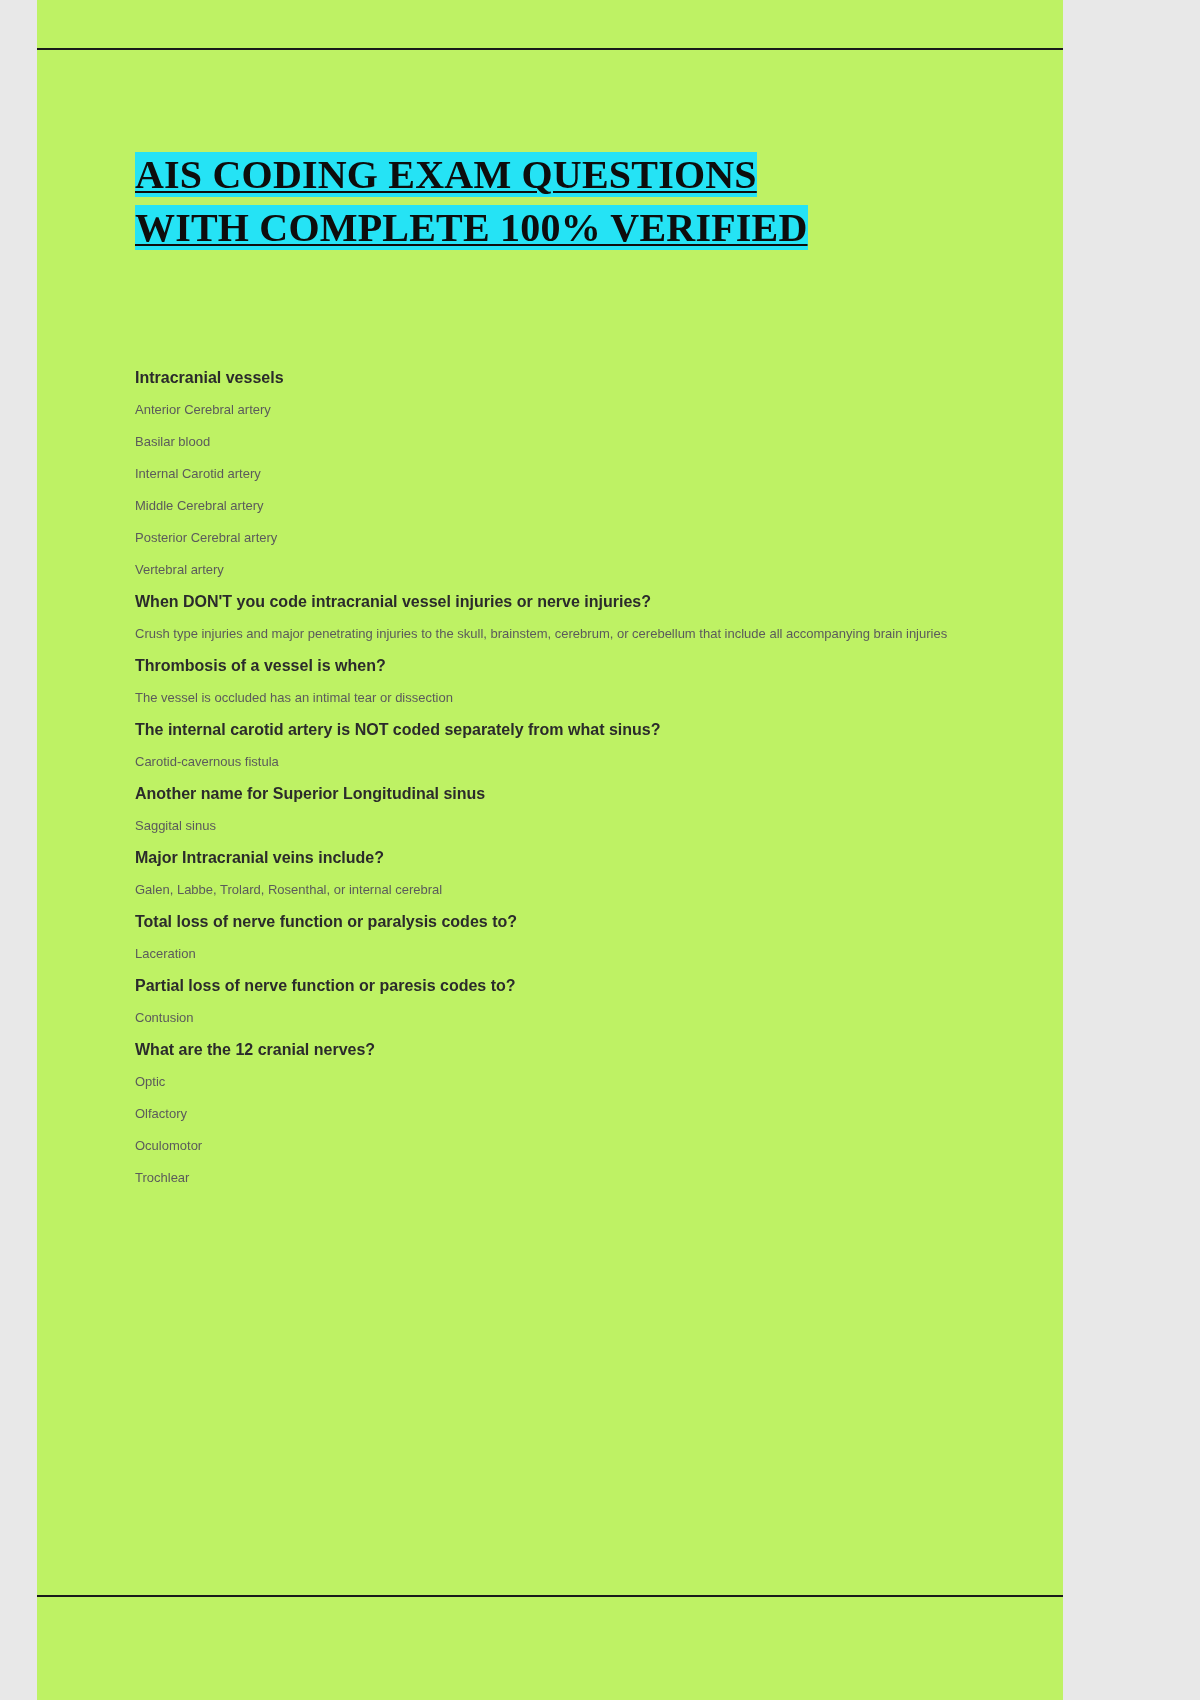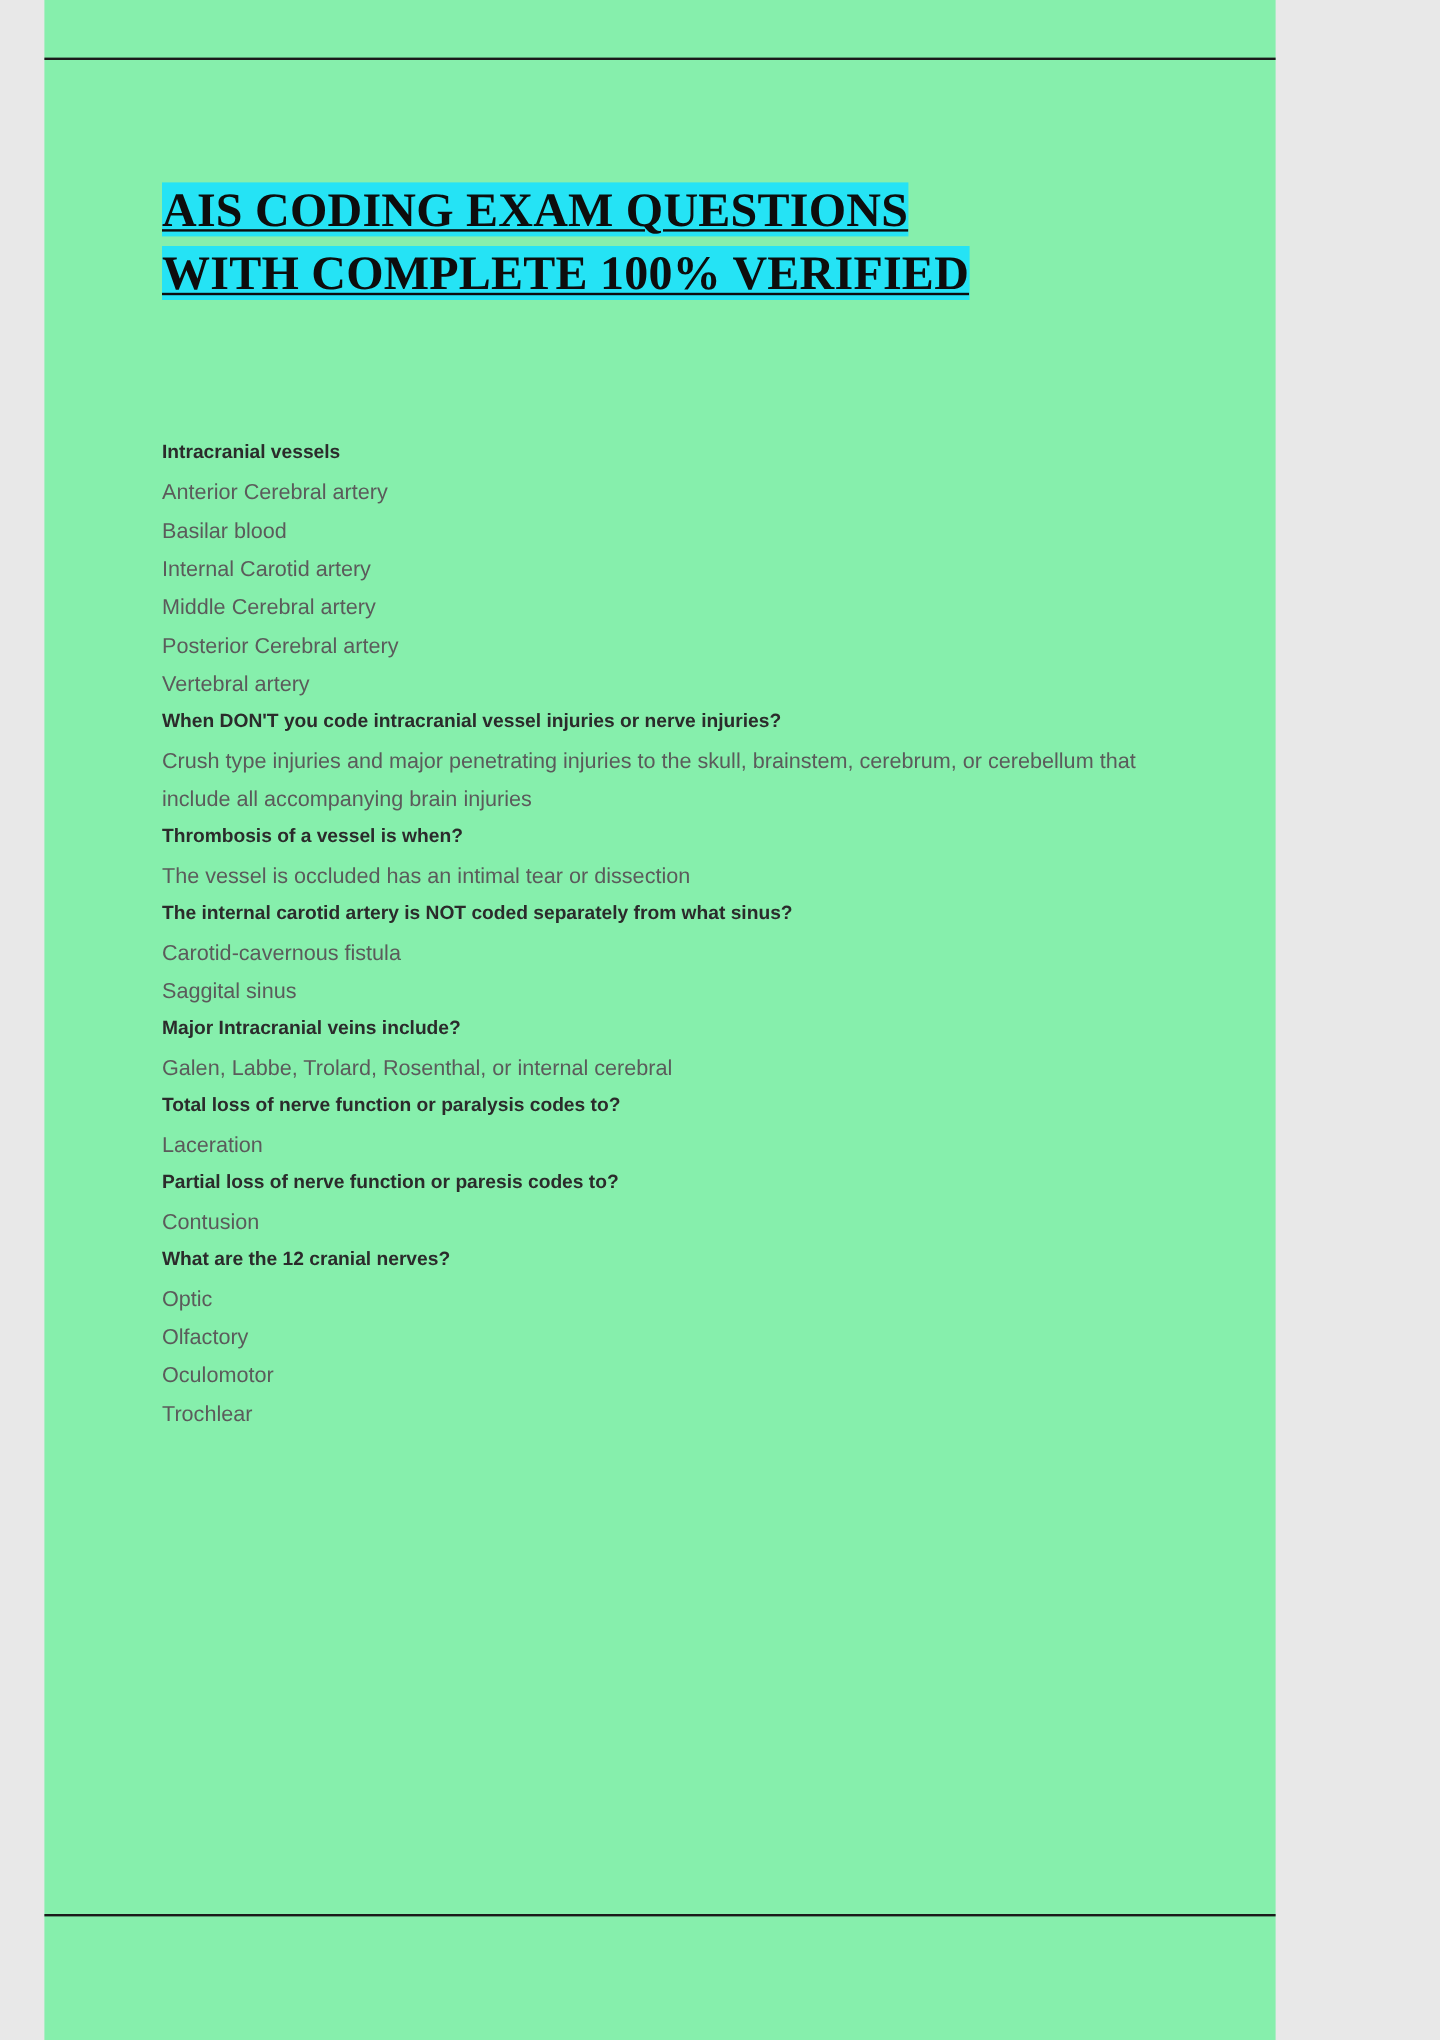--- a/index.html
+++ b/index.html
@@ -11,21 +11,21 @@
     height: 1700px;
     background: #e8e8e8;
     font-family: "Liberation Sans", sans-serif;
   }
   .page {
     position: absolute;
     left: 37px;
     top: 0;
     width: 1026px;
     height: 1700px;
-    background: #86efac;
+    background: #bef264;
   }
   .rule {
     position: absolute;
     left: 0;
     width: 1026px;
     height: 0;
     border-top: 2px solid #1a1a1a;
   }
   .rule-top { top: 48px; }
   .rule-bottom { top: 1595px; }
@@ -63,21 +63,21 @@
     margin-top: 108px;
   }
   .q {
     font-size: 16px;
     font-weight: bold;
     color: #2b2b2b;
     line-height: 32px;
     margin: 0;
   }
   .a {
-    font-size: 18px;
+    font-size: 13px;
     font-weight: normal;
     color: #5b5b5b;
     line-height: 32px;
     margin: 0;
   }
   .a.wrap {
     max-width: 855px;
   }
 </style>
 </head>
@@ -101,20 +101,21 @@
       <p class="a">Internal Carotid artery</p>
       <p class="a">Middle Cerebral artery</p>
       <p class="a">Posterior Cerebral artery</p>
       <p class="a">Vertebral artery</p>
       <p class="q">When DON'T you code intracranial vessel injuries or nerve injuries?</p>
       <p class="a wrap">Crush type injuries and major penetrating injuries to the skull, brainstem, cerebrum, or cerebellum that include all accompanying brain injuries</p>
       <p class="q">Thrombosis of a vessel is when?</p>
       <p class="a">The vessel is occluded has an intimal tear or dissection</p>
       <p class="q">The internal carotid artery is NOT coded separately from what sinus?</p>
       <p class="a">Carotid-cavernous fistula</p>
+      <p class="q">Another name for Superior Longitudinal sinus</p>
       <p class="a">Saggital sinus</p>
       <p class="q">Major Intracranial veins include?</p>
       <p class="a">Galen, Labbe, Trolard, Rosenthal, or internal cerebral</p>
       <p class="q">Total loss of nerve function or paralysis codes to?</p>
       <p class="a">Laceration</p>
       <p class="q">Partial loss of nerve function or paresis codes to?</p>
       <p class="a">Contusion</p>
       <p class="q">What are the 12 cranial nerves?</p>
       <p class="a">Optic</p>
       <p class="a">Olfactory</p>

